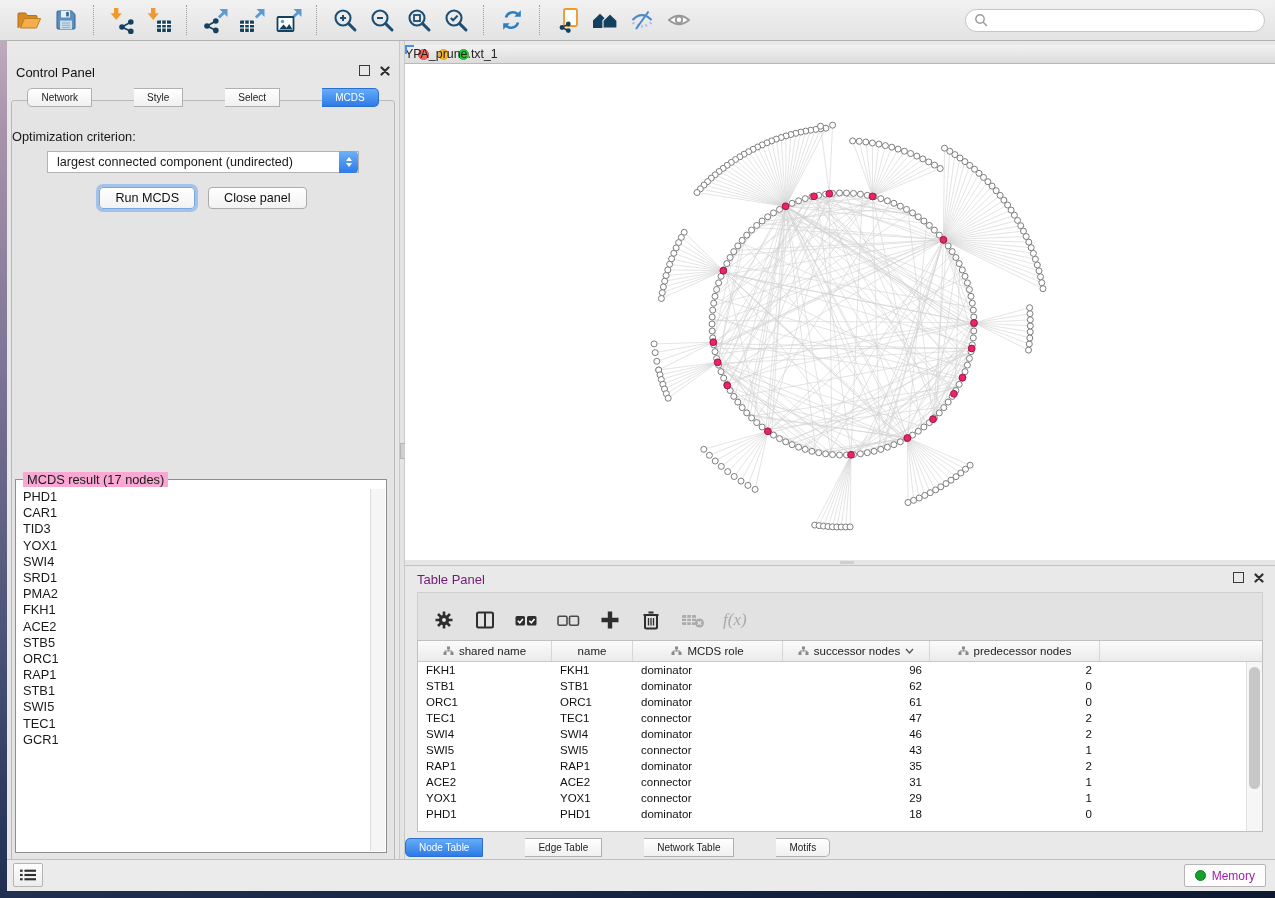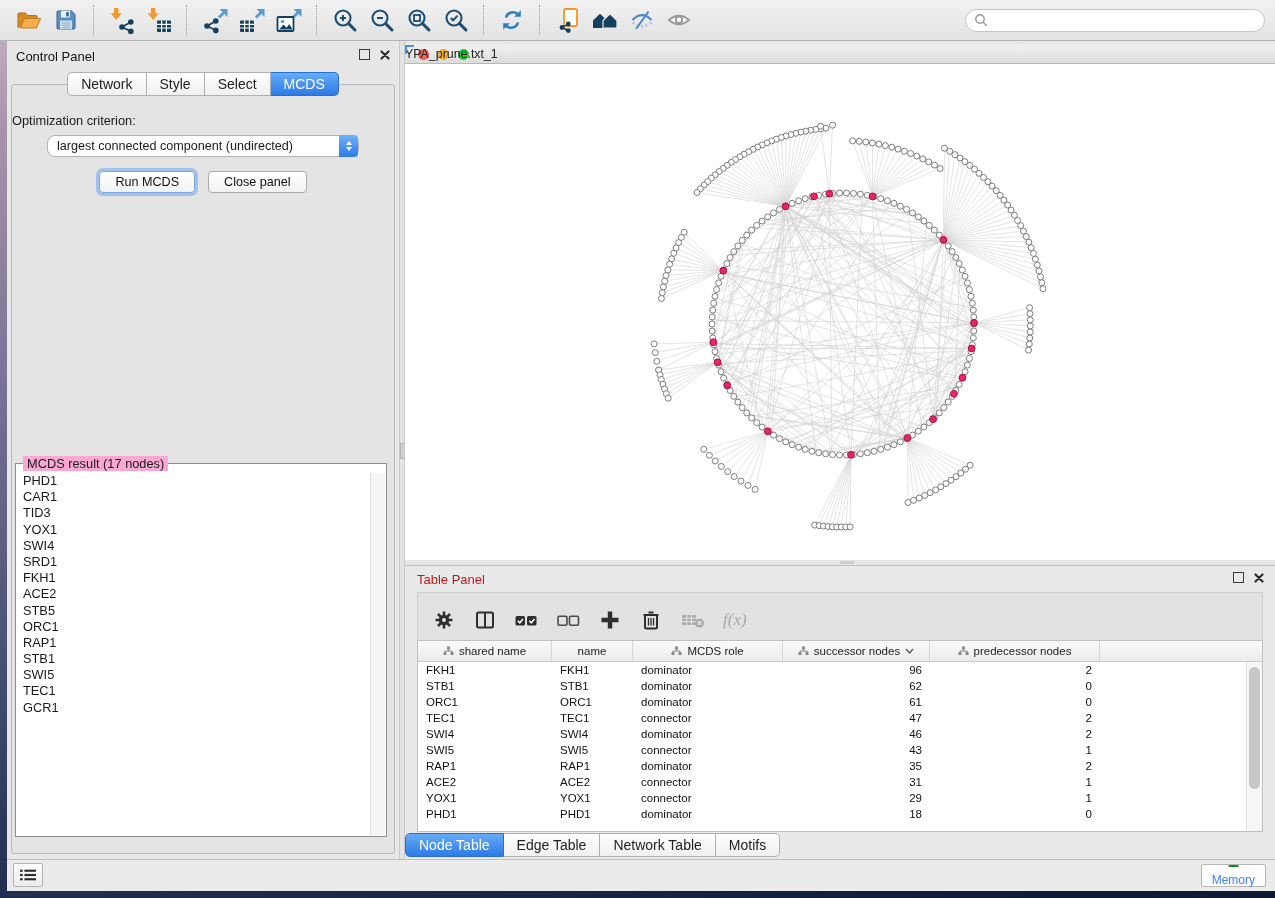--- a/index.html
+++ b/index.html
@@ -14,35 +14,35 @@
     background:linear-gradient(#f1f1f1,#e3e3e3);border-bottom:1px solid #b3b3b3;
     display:flex;align-items:center;padding:0 10px;}
   .tbtn{width:37px;height:34px;display:flex;align-items:center;justify-content:center;flex:0 0 auto;}
   .tsep{width:0;height:30px;border-left:1px dotted #9c9c9c;margin:0 9px;flex:0 0 auto;}
   #search{margin-left:auto;width:300px;height:23px;border:1px solid #c5c5c5;border-radius:12px;
     background:#fff;display:flex;align-items:center;padding:0 8px;gap:6px;box-sizing:border-box;}
   #search input{border:none;outline:none;flex:1;font-size:12px;background:transparent;font-family:inherit;}
   
   #main{position:absolute;left:7px;top:41px;right:0;bottom:38px;background:#e9e9e9;}
   
-  #control-panel{position:absolute;left:0;top:0;width:392px;height:100%;background:#e7e7e7;}
+  #control-panel{position:absolute;left:0;top:16px;width:392px;height:100%;background:#e7e7e7;}
   .cp-titlebar{height:29px;position:relative;}
   .cp-titlebar .ttl{position:absolute;left:9px;top:8px;font-size:13px;color:#111;}
   .win-icons{position:absolute;right:9px;top:8px;display:flex;gap:10px;align-items:center;}
   .win-float{width:9px;height:9px;border:1.5px solid #3a3a3a;display:inline-block;background:transparent;}
   .cp-tabs{position:absolute;top:31px;left:0;width:100%;display:flex;justify-content:center;z-index:2;}
-  .seg{display:inline-flex;font-size:14px;}
+  .seg{display:inline-flex;font-size:10px;gap:42px;}
   .seg>div{padding:3px 13px;background:linear-gradient(#ffffff,#f0f0f0);border:1px solid #b0b0b0;border-left:none;color:#222;}
   .seg>div:first-child{border-left:1px solid #b0b0b0;border-radius:5px 0 0 5px;}
   .seg>div:last-child{border-radius:0 5px 5px 0;}
   .seg>div.active{background:linear-gradient(#66acf8,#2d7ae6);color:#fff;border-color:#2a6fd0;}
   .cp-box{position:absolute;left:4px;right:4px;top:43px;bottom:6px;border:1px solid #b9b9b9;border-radius:3px;background:#e4e4e4;}
   .opt-label{margin-top:28px;text-align:left;font-size:12.8px;}
   .select-row{display:flex;justify-content:center;margin-top:7px;}
-  .mac-select{width:312px;height:22px;border:1px solid #b2b2b2;border-radius:8px;background:#fff;
+  .mac-select{width:312px;height:22px;border:1px solid #b2b2b2;border-radius:0;background:#fff;
     display:flex;align-items:center;font-size:12.6px;box-sizing:border-box;position:relative;padding-left:9px;}
   .mac-select .stepper{position:absolute;right:0;top:-1px;width:19px;height:22px;border-radius:0 4px 4px 0;
     background:linear-gradient(#6db1f9,#2d7ae6);display:flex;flex-direction:column;align-items:center;justify-content:center;gap:2px;}
   .stepper i{width:0;height:0;border-left:3.5px solid transparent;border-right:3.5px solid transparent;display:block;}
   .stepper .up{border-bottom:4.5px solid #fff;}
   .stepper .down{border-top:4.5px solid #fff;}
   .btn-row{display:flex;justify-content:center;gap:13px;margin-top:14px;}
   .mac-btn{font-family:inherit;font-size:12.6px;color:#111;padding:3px 15px;border:1px solid #ababab;border-radius:4px;
     background:linear-gradient(#ffffff,#f2f2f2);}
   .mac-btn.focused{box-shadow:0 0 0 3px rgba(110,165,240,.55);border-color:#7aa7e0;}
@@ -62,41 +62,41 @@
   .nv-titlebar{height:18px;background:linear-gradient(#f2f2f2,#dcdcdc);border-bottom:1px solid #b9b9b9;position:relative;}
   .nv-title{position:absolute;left:0;right:0;top:2px;text-align:left;font-size:12.4px;color:#222;}
   .tl{position:absolute;top:3.5px;width:11px;height:11px;border-radius:50%;display:inline-block;}
   .tl.red{left:13px;background:#f2655c;border:1px solid #d8554e;box-sizing:border-box;}
   .tl.yellow{left:33px;background:#f5b72f;border:1px solid #d9a02a;box-sizing:border-box;}
   .tl.green{left:53px;background:#30c740;border:1px solid #2aad38;box-sizing:border-box;}
   #graph{background:#fff;width:877px;height:496px;}
   
   #table-panel{position:absolute;left:398px;right:0;top:524px;bottom:0;background:#e9e9e9;border-top:1px solid #c2c2c2;}
   .tp-titlebar{height:24px;position:relative;}
-  .tp-titlebar .ttl{position:absolute;left:12px;top:6px;font-size:13px;color:#b91c1c;}
+  .tp-titlebar .ttl{position:absolute;left:12px;top:6px;font-size:13px;color:#701a75;}
   .tp-toolbar{position:absolute;left:12px;right:12px;top:26px;height:56px;background:#e2e2e2;border:1px solid #cfcfcf;
     display:flex;align-items:center;gap:17px;padding-left:14px;box-sizing:border-box;}
   .tp-toolbar .ico{display:flex;align-items:center;justify-content:center;}
   .tp-table{position:absolute;left:12px;right:12px;top:74px;bottom:28px;background:#fff;border:1px solid #c0c0c0;overflow:hidden;}
   .th-row{display:flex;height:20px;background:linear-gradient(#fbfbfb,#ebebeb);border-bottom:1px solid #c9c9c9;}
   .th{display:flex;align-items:center;justify-content:center;gap:5px;border-right:1px solid #d6d6d6;box-sizing:border-box;
     font-size:11.5px;color:#222;height:20px;overflow:hidden;white-space:nowrap;}
   .c0{width:134px}.c1{width:81px}.c2{width:150px}.c3{width:147px}.c4{width:170px}
   .tr{display:flex;height:16px;line-height:16px;font-size:11.5px;color:#111;}
   .cell{box-sizing:border-box;padding:0 8px;overflow:hidden;white-space:nowrap;}
   .num{text-align:right;}
   .tb-scroll{position:absolute;top:21px;right:0;bottom:0;width:15px;background:#f6f6f6;border-left:1px solid #e2e2e2;}
   .tb-scroll .thumb{position:absolute;left:2px;right:2px;top:5px;height:122px;background:#c7c7c7;border-radius:6px;}
   .tp-tabs-row{position:absolute;left:0;right:0;bottom:3px;display:flex;justify-content:flex-start;}
   
   #statusbar{position:absolute;left:7px;right:0;bottom:7px;height:31px;background:#ebebeb;border-top:1px solid #c0c0c0;}
   .sb-btn{position:absolute;left:6px;top:3px;width:30px;height:24px;border:1px solid #b5b5b5;border-radius:2px;
     background:linear-gradient(#fdfdfd,#ededed);display:flex;align-items:center;justify-content:center;}
   .sb-mem{position:absolute;right:9px;top:4px;height:23px;padding:0 10px;border:1px solid #b5b5b5;border-radius:2px;
-    background:#fdfdfd;display:flex;align-items:center;gap:6px;font-size:12px;font-family:inherit;color:#3b82f6;flex-direction:column;}
+    background:#fdfdfd;display:flex;align-items:center;gap:6px;font-size:12px;font-family:inherit;color:#a21caf;}
   .sb-mem .dot{width:11px;height:11px;border-radius:50%;background:#17a02b;border:1px solid #0e7d1f;box-sizing:border-box;}
   .fx{font-family:"Liberation Serif","DejaVu Serif",serif;font-style:italic;font-size:17px;color:#a9a9a9;}
 </style>
 </head>
 <body>
 
 <div id="toolbar">
   <div class="tbtn">
     <svg width="28" height="24" viewBox="0 0 28 24">
         <path d="M3 20V6c0-.6.4-1 1-1h6.5l2.2 2.6H21c.6 0 1 .4 1 1V12" fill="#d88a25" stroke="#b06c15"></path>
@@ -273,20 +273,21 @@
       </div>
       <div class="mcds-box">
         <span class="mcds-legend">MCDS result (17 nodes)</span>
         <div class="mcds-list">
             <div class="mcds-item">PHD1</div>
             <div class="mcds-item">CAR1</div>
             <div class="mcds-item">TID3</div>
             <div class="mcds-item">YOX1</div>
             <div class="mcds-item">SWI4</div>
             <div class="mcds-item">SRD1</div>
+            <div class="mcds-item">PMA2</div>
             <div class="mcds-item">FKH1</div>
             <div class="mcds-item">ACE2</div>
             <div class="mcds-item">STB5</div>
             <div class="mcds-item">ORC1</div>
             <div class="mcds-item">RAP1</div>
             <div class="mcds-item">STB1</div>
             <div class="mcds-item">SWI5</div>
             <div class="mcds-item">TEC1</div>
             <div class="mcds-item">GCR1</div>
           </div>

